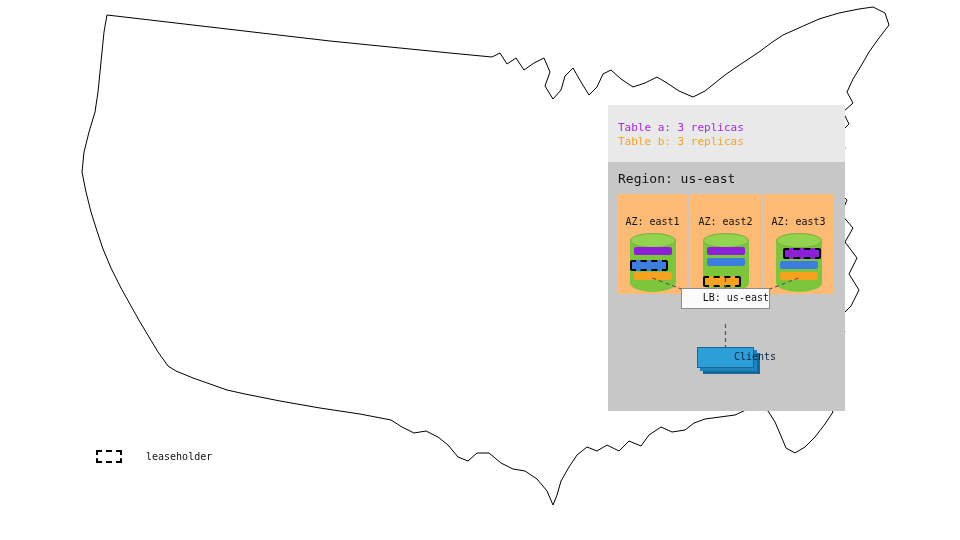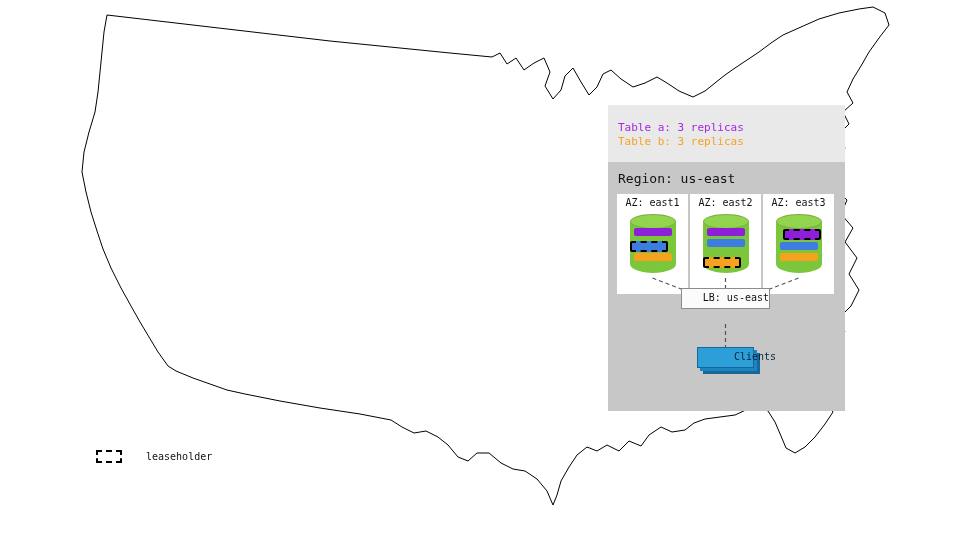--- a/index.html
+++ b/index.html
@@ -16,22 +16,22 @@
     position:absolute;left:0;top:0;width:237px;height:57px;background:#e9e9e9;
     box-sizing:border-box;padding:16px 10px;
   }
   .legend-line{font-size:11px;line-height:14px;white-space:pre;}
 
   .region{position:absolute;left:0;top:57px;width:237px;height:249px;background:#c7c7c7;}
   .region-label{position:absolute;left:10px;top:9px;font-size:13px;color:#111;}
 
   .az-row{position:absolute;left:9px;top:32px;display:flex;gap:2px;}
   .az-box{
-    width:71px;height:100px;background:#ffffff;box-sizing:border-box;
-    text-align:center;padding-top:3px;
+    width:71px;height:100px;background:#fdba74;box-sizing:border-box;
+    text-align:center;padding-top:22px;
   }
   .az-label{font-size:10px;color:#111;line-height:12px;}
 
   .cylinder{
     position:relative;width:46px;height:58px;margin:6px auto 0;
     background:#7cc63c;border-radius:23px / 9px;
   }
   .cylinder::before{
     content:"";position:absolute;left:0;top:-1px;width:46px;height:15px;
     border-radius:50%;background:#93d44e;border:1px solid rgba(0,0,0,.18);

